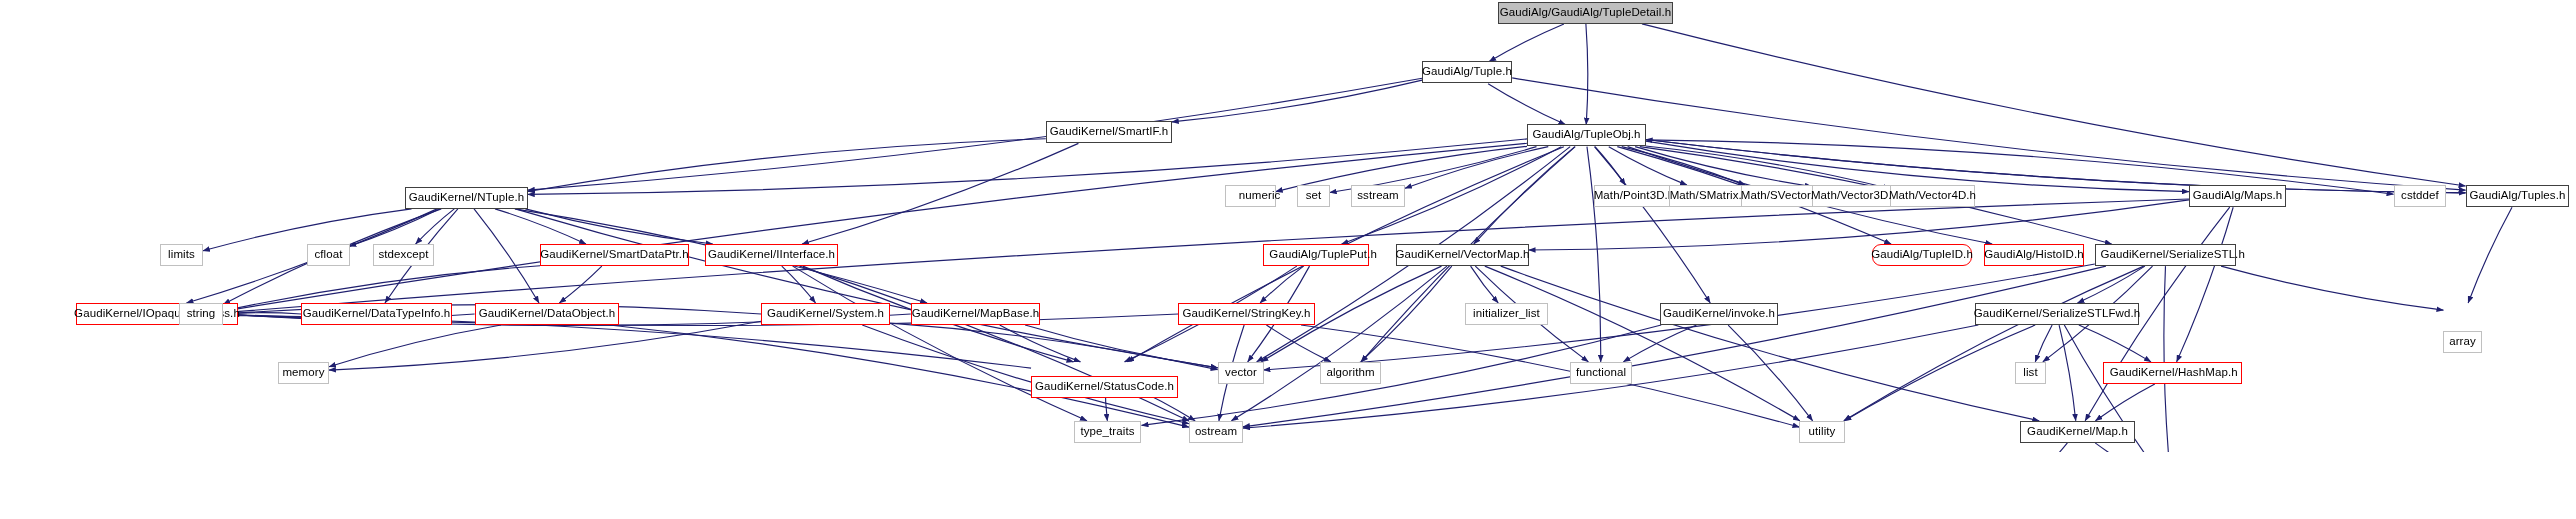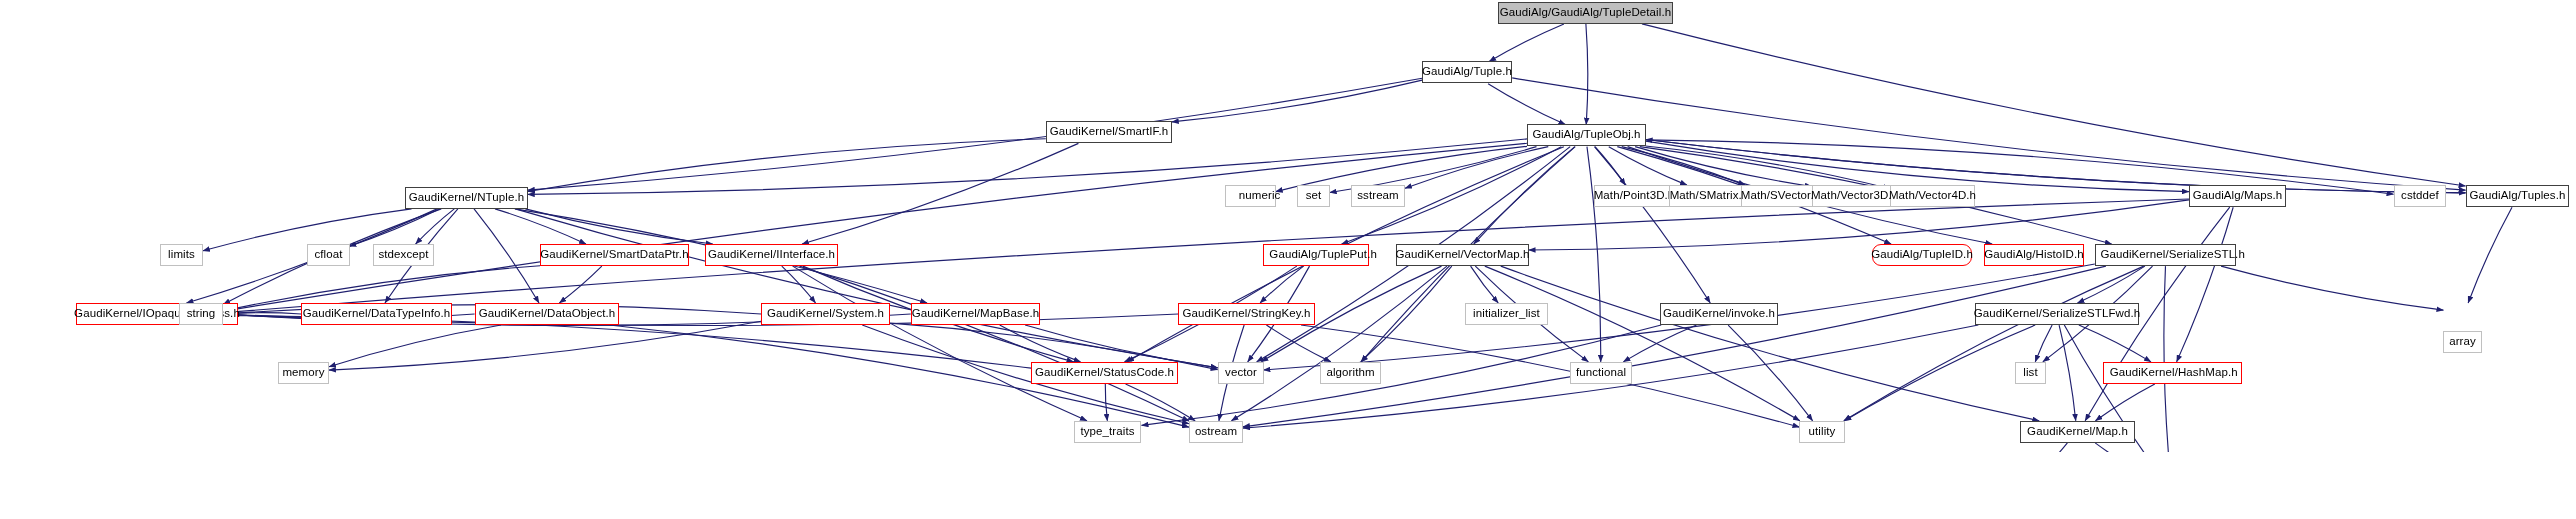--- a/index.html
+++ b/index.html
@@ -207,21 +207,21 @@
       <div class="node kind-redlink" style="left: 301px; top: 303px; width: 151px;">GaudiKernel/DataTypeInfo.h</div>
       <div class="node kind-redlink" style="left: 475px; top: 303px; width: 144px;">GaudiKernel/DataObject.h</div>
       <div class="node kind-redlink" style="left: 761px; top: 303px; width: 129px;">GaudiKernel/System.h</div>
       <div class="node kind-redlink" style="left: 911px; top: 303px; width: 129px;">GaudiKernel/MapBase.h</div>
       <div class="node kind-redlink" style="left: 1178px; top: 303px; width: 137px;">GaudiKernel/StringKey.h</div>
       <div class="node kind-std" style="left: 1465px; top: 303px; width: 83px;">initializer_list</div>
       <div class="node kind-project" style="left: 1660px; top: 303px; width: 118px;">GaudiKernel/invoke.h</div>
       <div class="node kind-project" style="left: 1975px; top: 303px; width: 164px;">GaudiKernel/SerializeSTLFwd.h</div>
       <div class="node kind-std" style="left: 278px; top: 362px; width: 51px;">memory</div>
       <div class="node kind-std" style="left: 179px; top: 303px; width: 44px;">string</div>
-      <div class="node kind-redlink" style="left: 1031px; top: 362px; width: 147px;">GaudiKernel/StatusCode.h</div>
+      <div class="node kind-redlink" style="left: 1031px; top: 376px; width: 147px;">GaudiKernel/StatusCode.h</div>
       <div class="node kind-std" style="left: 1218px; top: 362px; width: 46px;">vector</div>
       <div class="node kind-std" style="left: 1320px; top: 362px; width: 61px;">algorithm</div>
       <div class="node kind-std" style="left: 1570px; top: 362px; width: 62px;">functional</div>
       <div class="node kind-std" style="left: 2015px; top: 362px; width: 31px;">list</div>
       <div class="node kind-redlink" style="left: 2103px; top: 362px; width: 139px; padding-left: 8px;">GaudiKernel/HashMap.h</div>
       <div class="node kind-std" style="left: 1074px; top: 421px; width: 67px;">type_traits</div>
       <div class="node kind-std" style="left: 1189px; top: 421px; width: 54px;">ostream</div>
       <div class="node kind-std" style="left: 1799px; top: 421px; width: 46px;">utility</div>
       <div class="node kind-project" style="left: 2020px; top: 421px; width: 115px;">GaudiKernel/Map.h</div>
       <div class="node kind-redlink" style="left: 1955px; top: 456px; width: 136px; margin-top: 20px;">GaudiKernel/MapBase.h</div>

